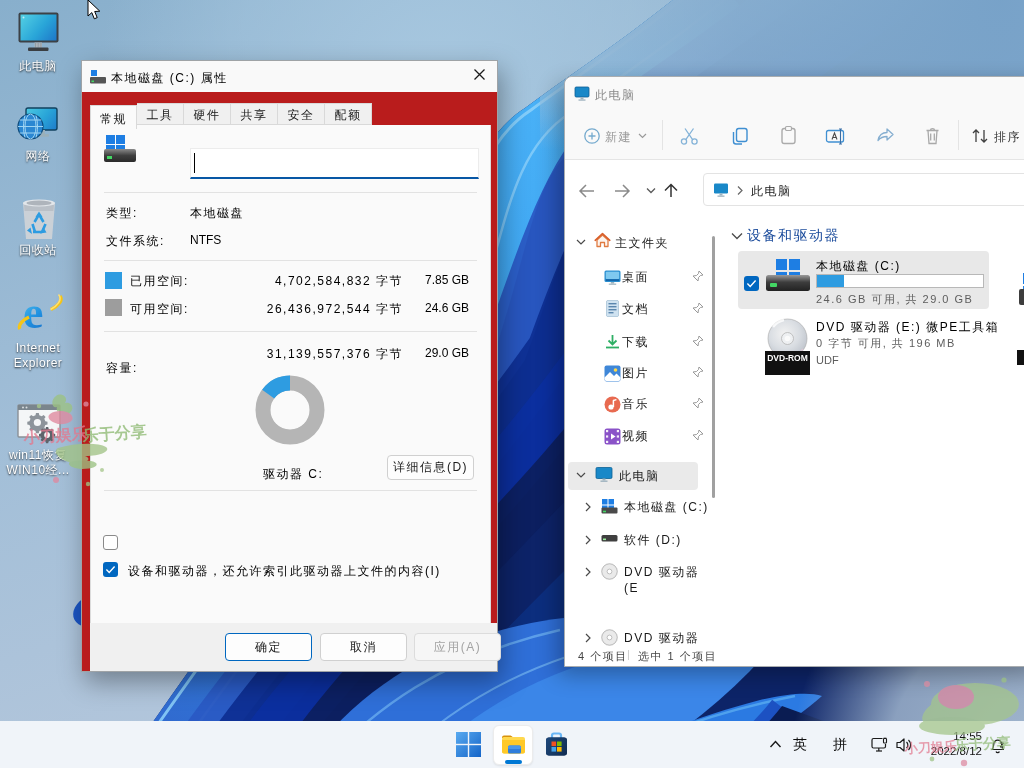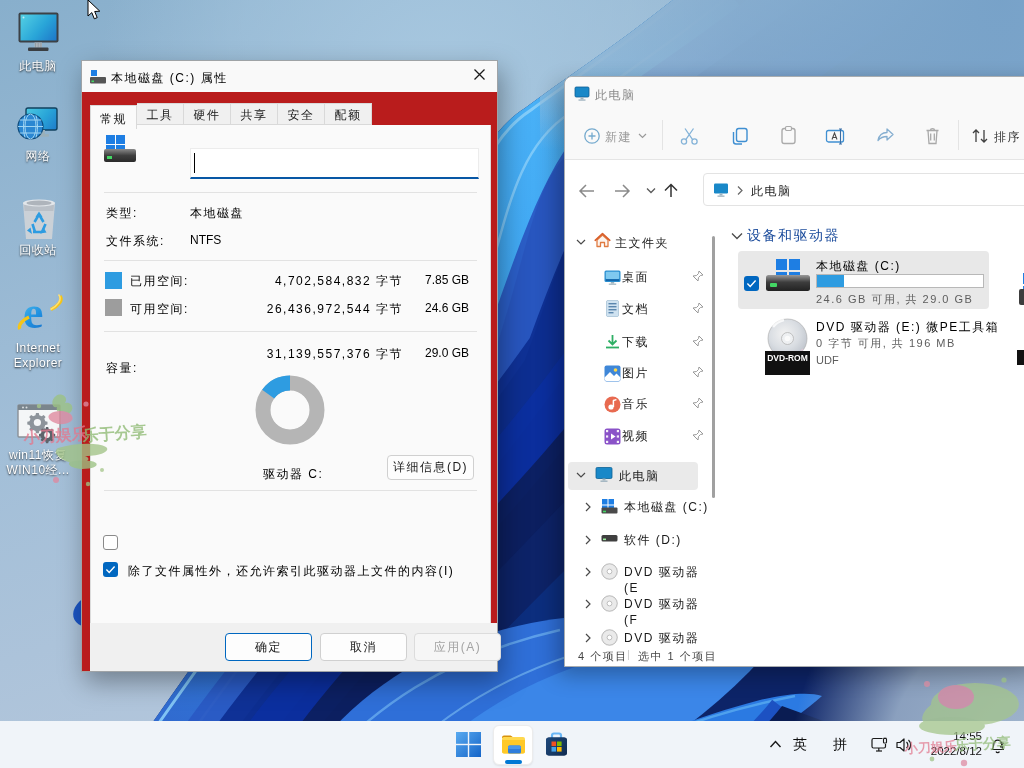--- a/index.html
+++ b/index.html
@@ -238,21 +238,21 @@
       <path d="M 35 8 A 27 27 0 0 0 13.2 19.1" fill="none" stroke="#2e9ce1" stroke-width="15"></path>
       <circle cx="35" cy="35" r="19" fill="#fafafa"></circle>
     </svg>
     <div class="row-label zh" style="left:172px;top:341px">驱动器 C:</div>
     <div class="btn zh" style="left:296px;top:330px;height:25px;line-height:23px">详细信息(D)</div>
     <div class="sep" style="top:365px"></div>
     <div class="abs" style="left:12px;top:410px;width:15px;height:15px;background:#fff;border:1px solid #8a8a8a;border-radius:3px"></div>
     <div class="abs" style="left:12px;top:437px;width:15px;height:15px;background:#0067c0;border-radius:3px"><svg width="15" height="15" viewBox="0 0 15 15">
           <path d="M3.4,7.6 L6.2,10.4 L11.6,4.6" fill="none" stroke="#fff" stroke-width="1.4"></path>
         </svg></div>
-    <div class="row-label zh" style="left:37px;top:438px">除了文件属性外，还允许索引此驱动器上文件的内容(I)</div>
+    <div class="row-label zh" style="left:37px;top:438px">设备和驱动器，还允许索引此驱动器上文件的内容(I)</div>
   </div>
   <div id="btnrow">
     <div class="btn zh" style="left:135px;border:1.5px solid #0067c0">确定</div>
     <div class="btn zh" style="left:230px">取消</div>
     <div class="btn zh" style="left:324px;color:#a3a3a3;background:#f6f6f6;border-color:#dcdcdc">应用(A)</div>
   </div>
 </div>
 
 <div id="exp">
   <div class="titlebar"></div>
@@ -447,31 +447,20 @@
     <div class="srow" style="top:344px">
         <svg class="abs" style="left:19px;top:9px" width="8" height="12" viewBox="0 0 8 12">
           <path d="M2,2 l4,4 l-4,4" fill="none" stroke="#4a4a4a" stroke-width="1.2"></path>
         </svg>
         <svg class="abs" style="left:36px;top:6px" width="17" height="17" viewBox="0 0 17 17">
           <circle cx="8.5" cy="8.5" r="7.8" fill="#d8d8d8" stroke="#9a9a9a" stroke-width=".6"></circle>
           <circle cx="8.5" cy="8.5" r="7" fill="#eaeaea"></circle>
           <circle cx="8.5" cy="8.5" r="2.4" fill="#fff" stroke="#b0b0b0" stroke-width=".8"></circle>
         </svg>
         <div class="txt zh" style="left:59px">DVD 驱动器 (E</div>
-      </div>
-    <div class="srow" style="top:376px">
-        <svg class="abs" style="left:19px;top:9px" width="8" height="12" viewBox="0 0 8 12">
-          <path d="M2,2 l4,4 l-4,4" fill="none" stroke="#4a4a4a" stroke-width="1.2"></path>
-        </svg>
-        <svg class="abs" style="left:36px;top:6px" width="17" height="17" viewBox="0 0 17 17">
-          <circle cx="8.5" cy="8.5" r="7.8" fill="#d8d8d8" stroke="#9a9a9a" stroke-width=".6"></circle>
-          <circle cx="8.5" cy="8.5" r="7" fill="#eaeaea"></circle>
-          <circle cx="8.5" cy="8.5" r="2.4" fill="#fff" stroke="#b0b0b0" stroke-width=".8"></circle>
-        </svg>
-        <div class="txt zh" style="left:59px">DVD 驱动器 (F</div>
       </div>
     <div class="srow" style="top:410px">
         <svg class="abs" style="left:19px;top:9px" width="8" height="12" viewBox="0 0 8 12">
           <path d="M2,2 l4,4 l-4,4" fill="none" stroke="#4a4a4a" stroke-width="1.2"></path>
         </svg>
         <svg class="abs" style="left:36px;top:6px" width="17" height="17" viewBox="0 0 17 17">
           <circle cx="8.5" cy="8.5" r="7.8" fill="#d8d8d8" stroke="#9a9a9a" stroke-width=".6"></circle>
           <circle cx="8.5" cy="8.5" r="7" fill="#eaeaea"></circle>
           <circle cx="8.5" cy="8.5" r="2.4" fill="#fff" stroke="#b0b0b0" stroke-width=".8"></circle>
         </svg>

